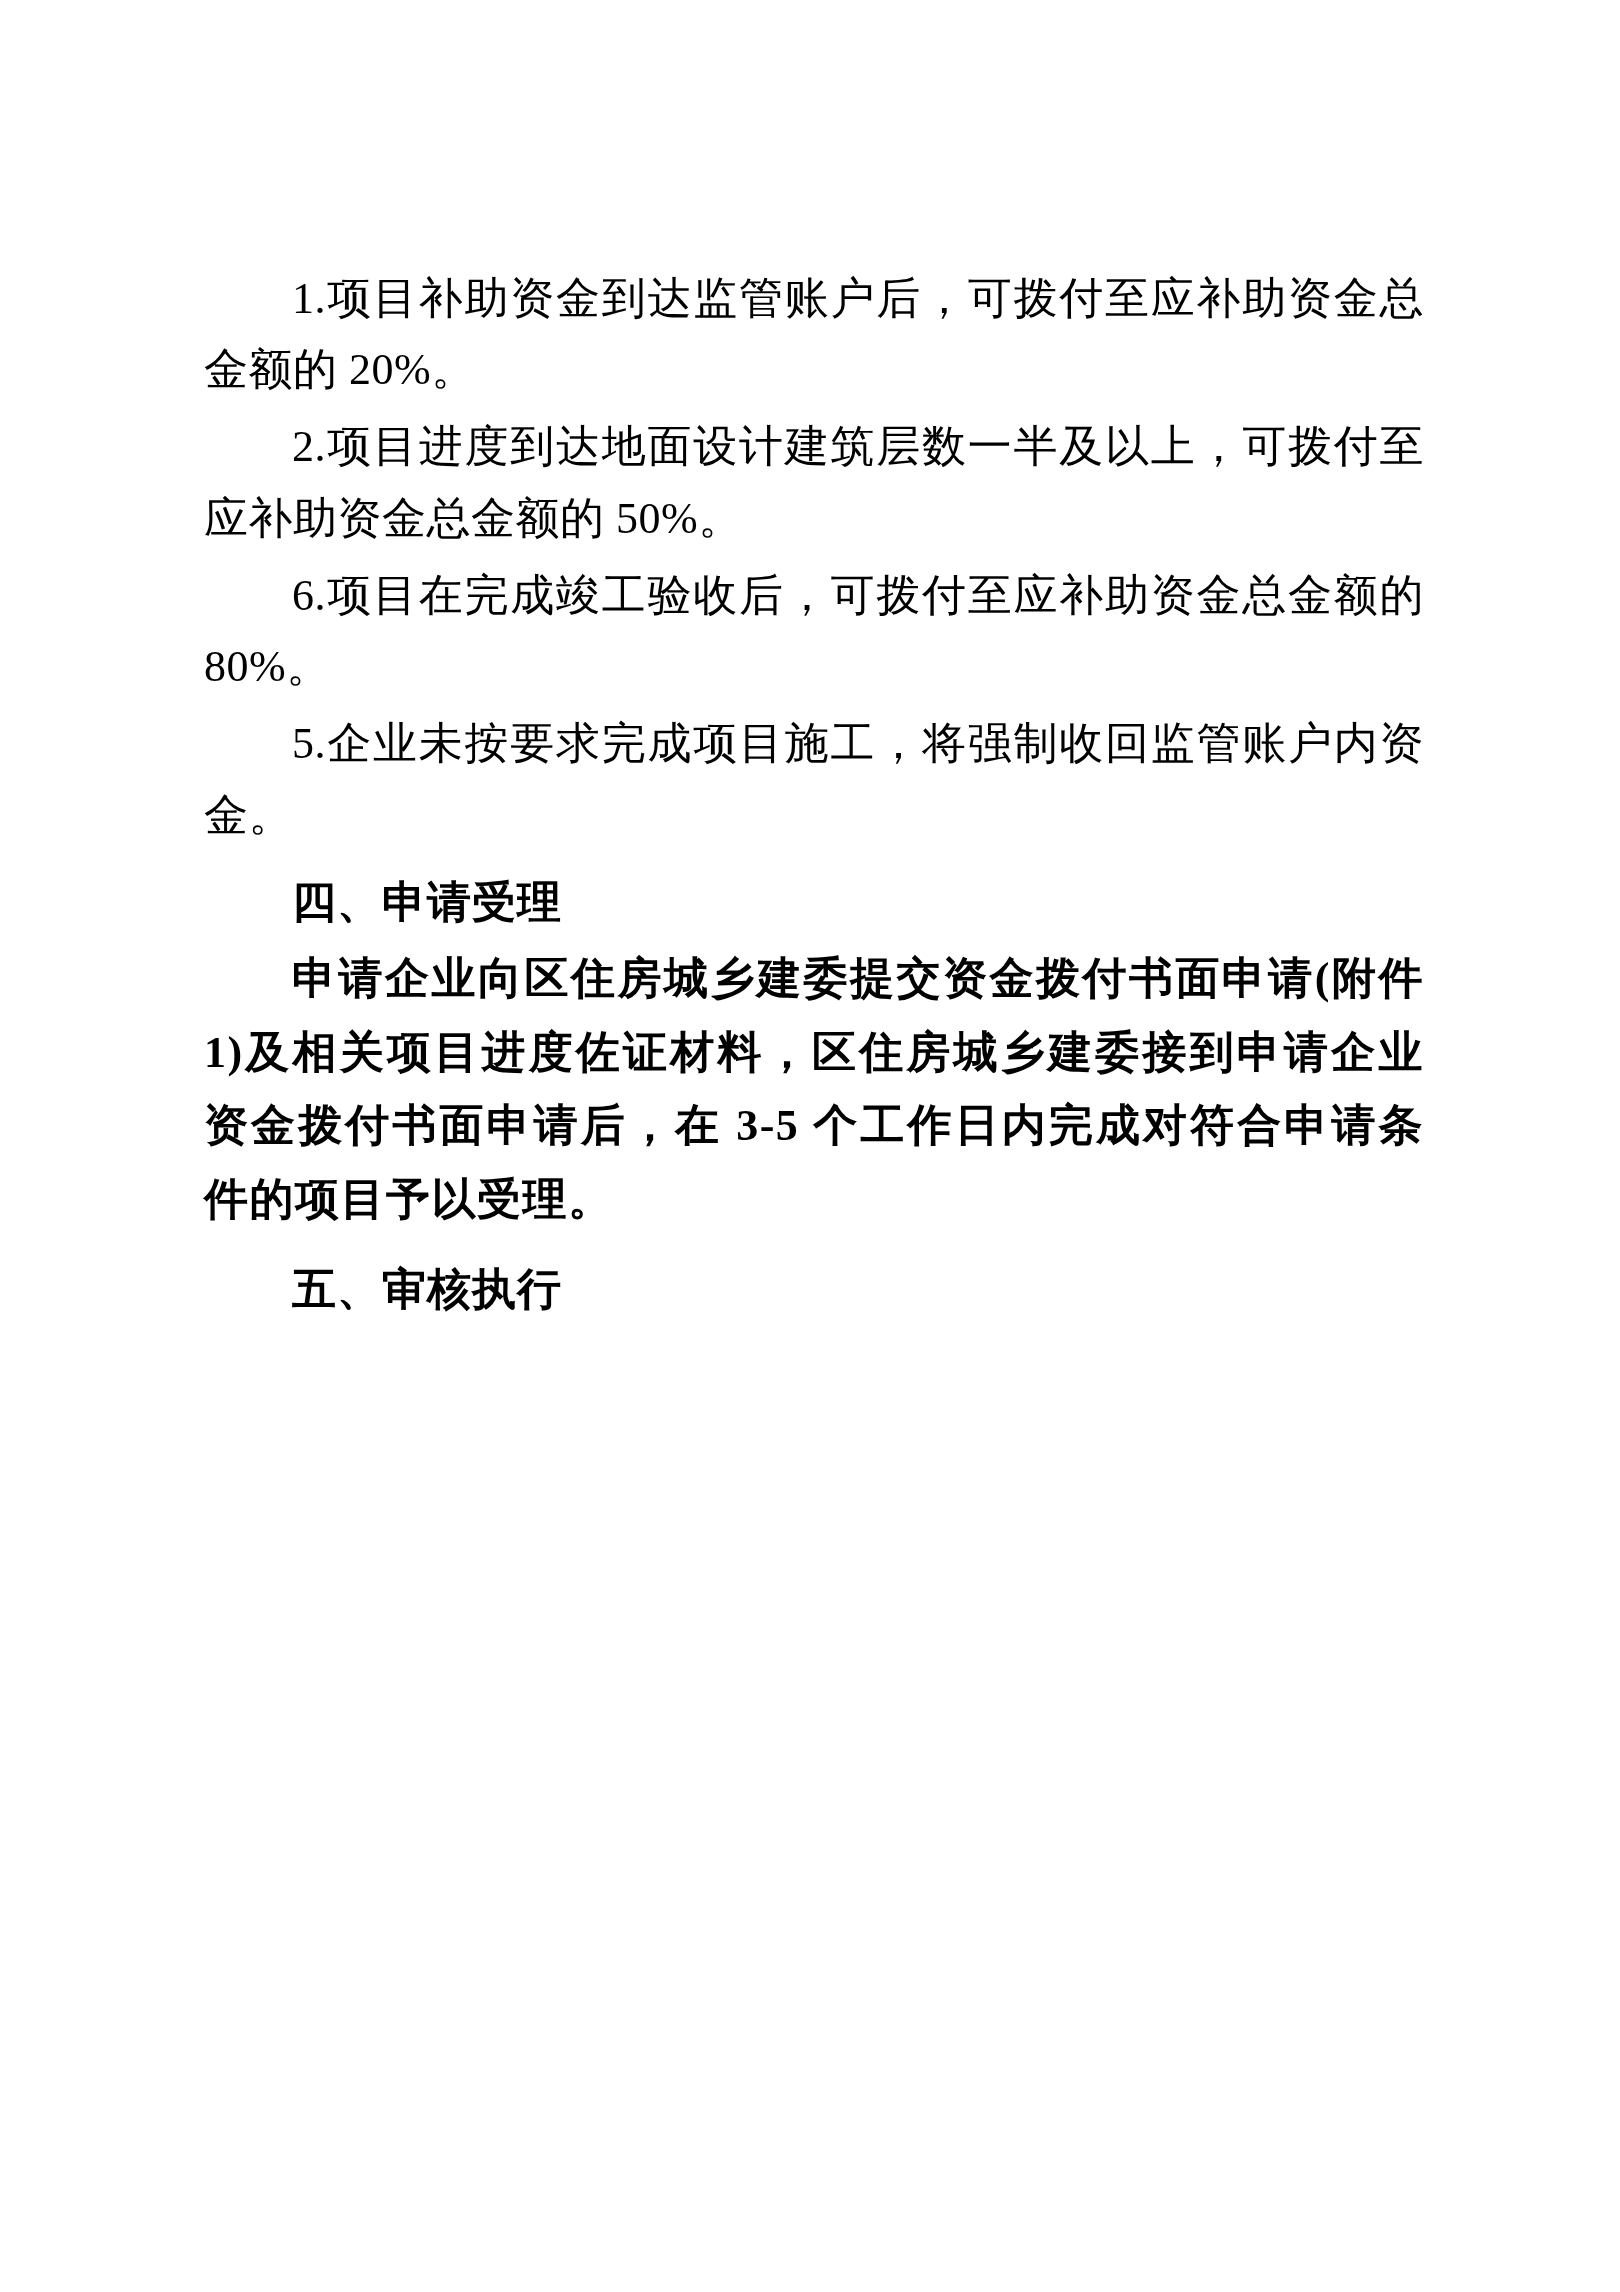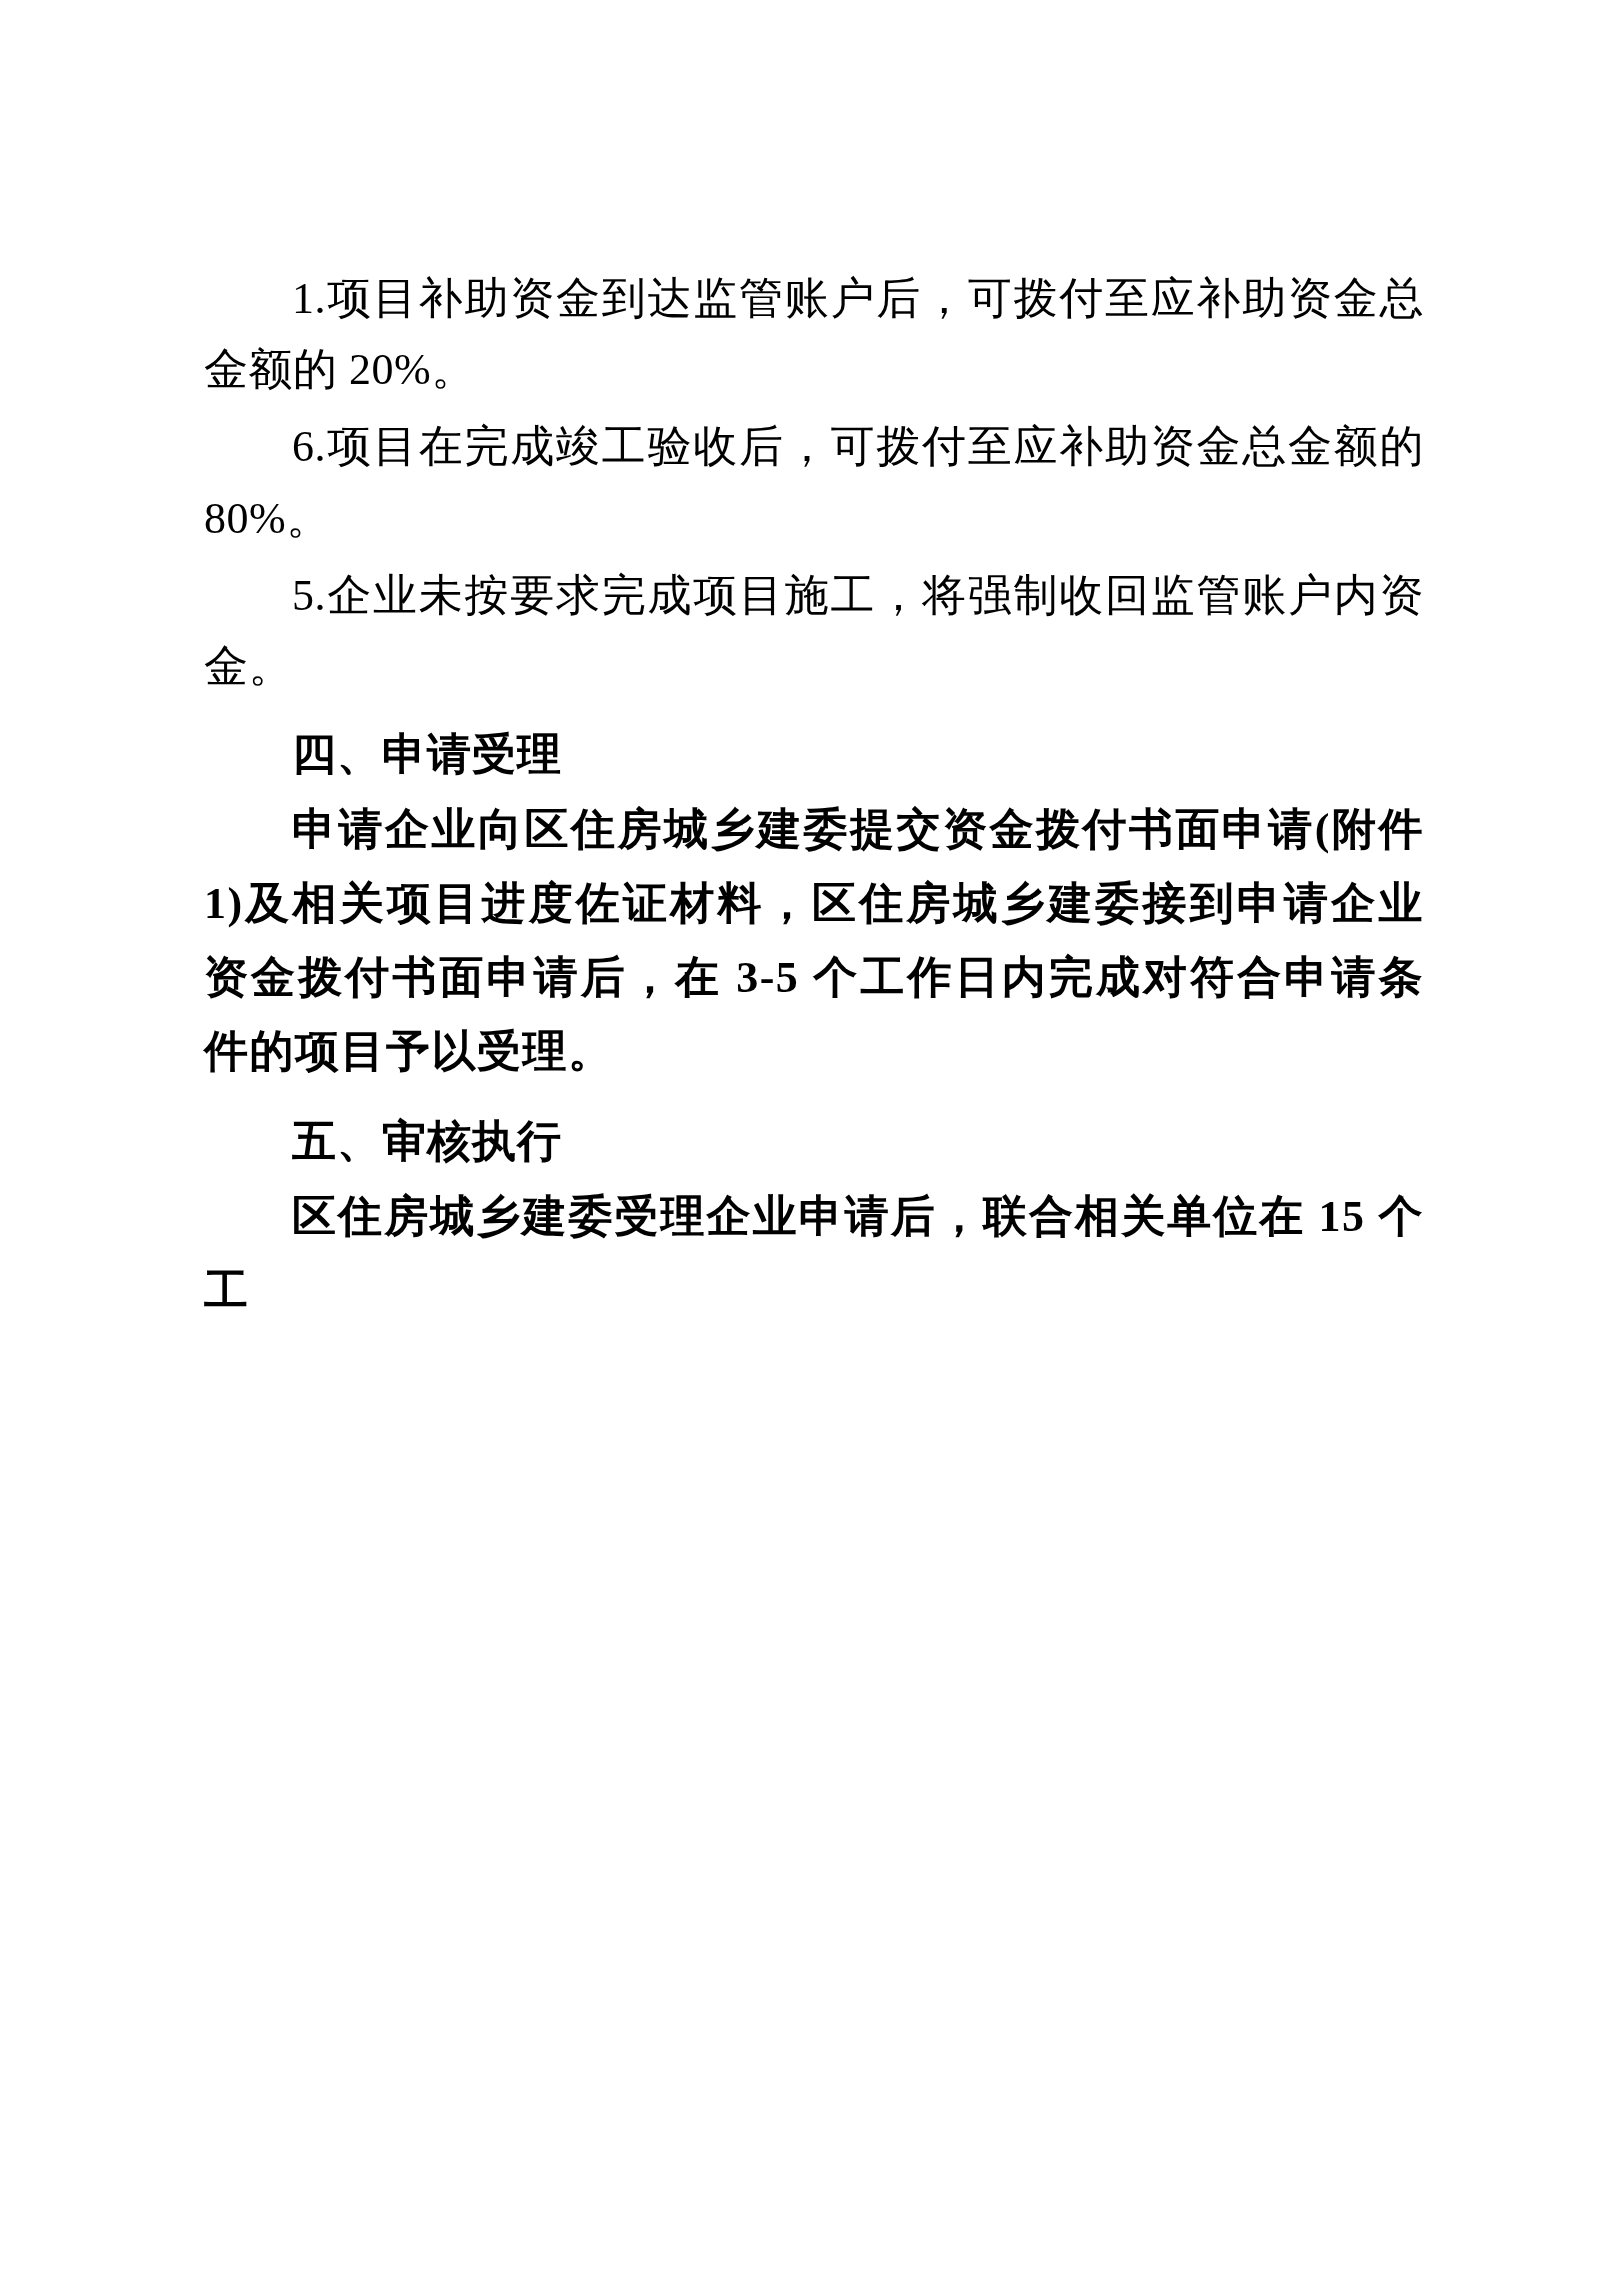--- a/index.html
+++ b/index.html
@@ -69,28 +69,28 @@
     margin-left: 314px;
   }
 </style>
 </head>
 <body>
 
 <div class="page">
   <div class="content">
 
     <p class="para indent">1.项目补助资金到达监管账户后，可拨付至应补助资金总金额的 20%。</p>
+    <p class="para indent">2.项目进度到达地面设计建筑层数一半及以上，可拨付至应补助资金总金额的 50%。</p>
     <p class="para indent">6.项目在完成竣工验收后，可拨付至应补助资金总金额的 80%。</p>
     <p class="para indent">5.企业未按要求完成项目施工，将强制收回监管账户内资金。</p>
 
     <h2 class="heading">四、申请受理</h2>
     <p class="para-loose spaced">申请企业向区住房城乡建委提交资金拨付书面申请(附件 1)及相关项目进度佐证材料，区住房城乡建委接到申请企业资金拨付书面申请后，在 3-5 个工作日内完成对符合申请条件的项目予以受理。</p>
 
     <h2 class="heading">五、审核执行</h2>
-    <p class="para-loose spaced">区住房城乡建委受理企业申请后，联合相关单位在 15 个工</p>
 
   </div>
 
   <div class="footer">
     <span class="footer-inner">— 3 —</span>
   </div>
 </div>
 
 
 </body></html>

